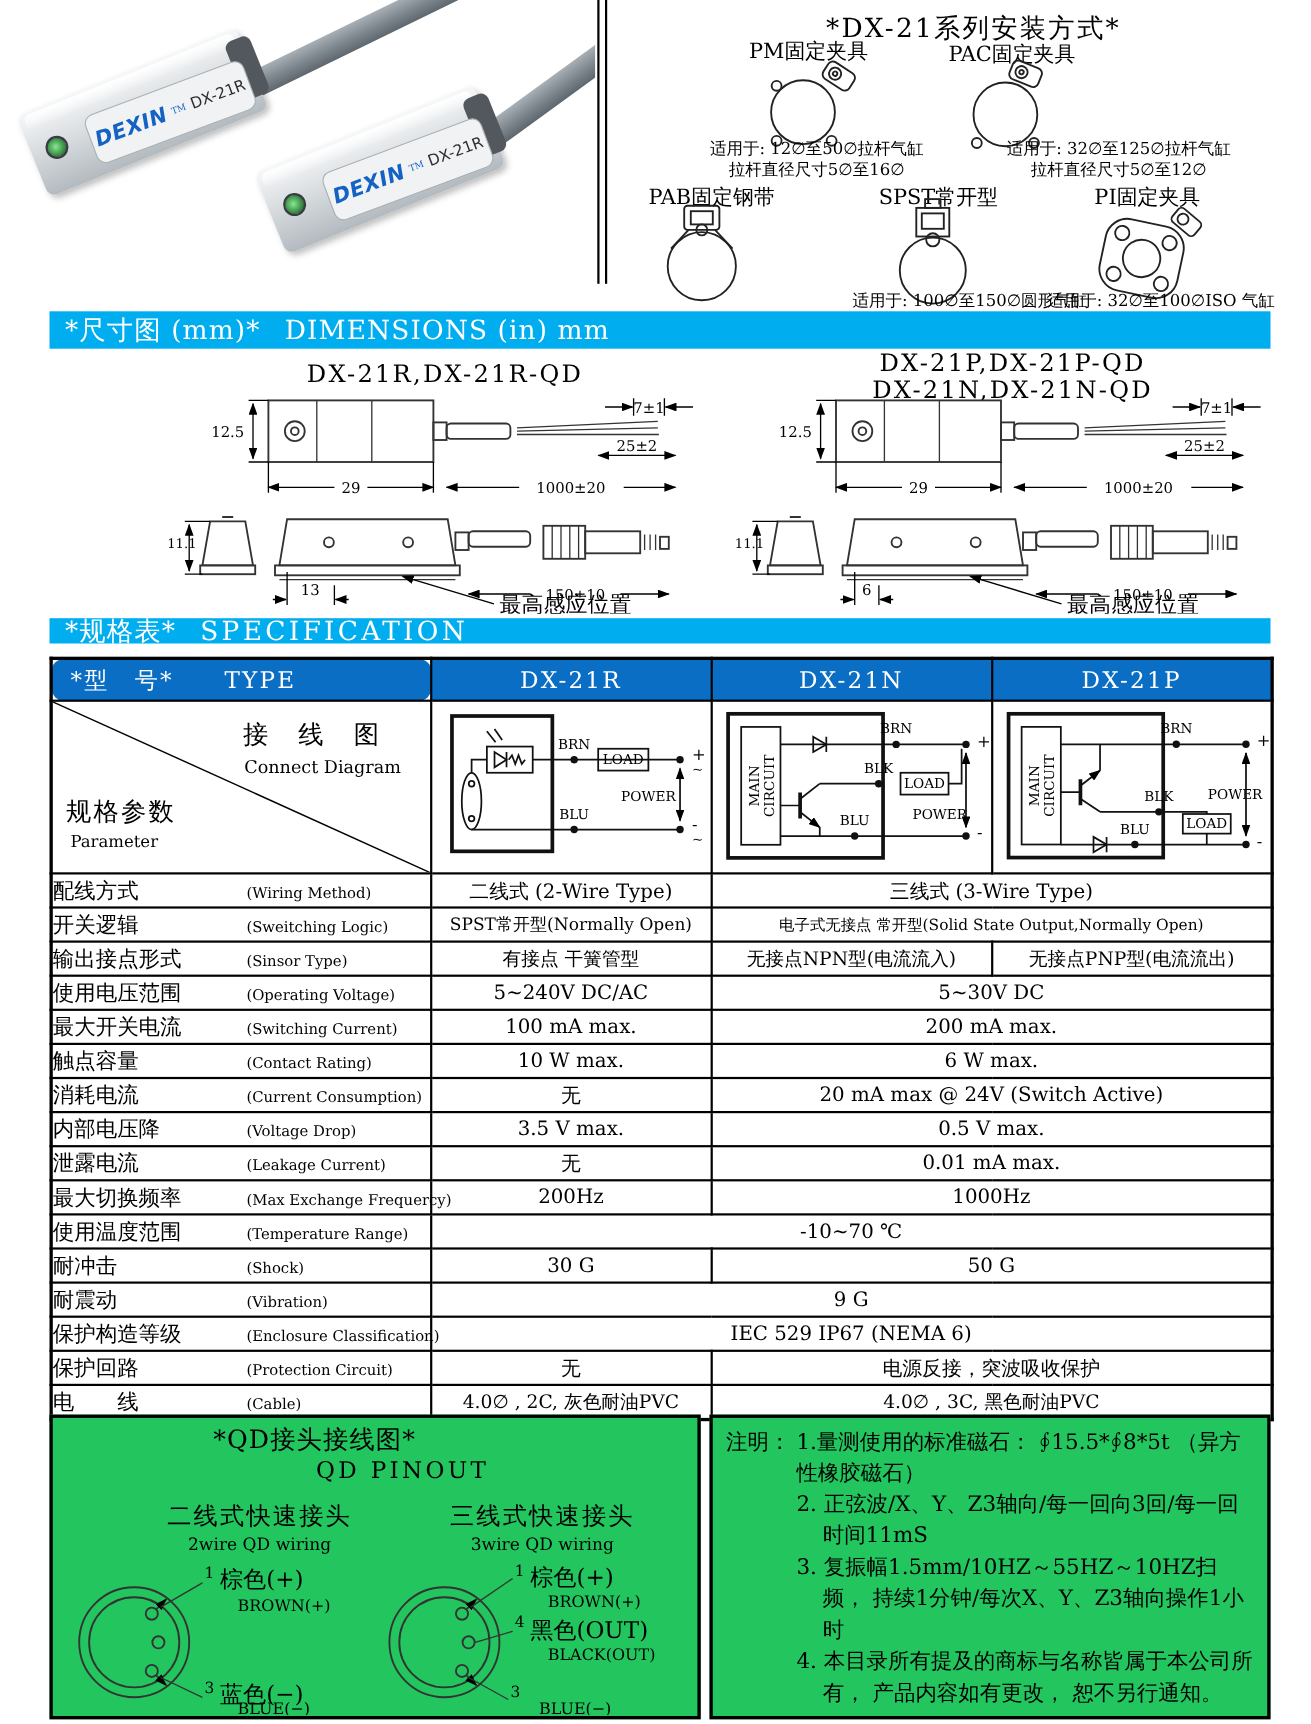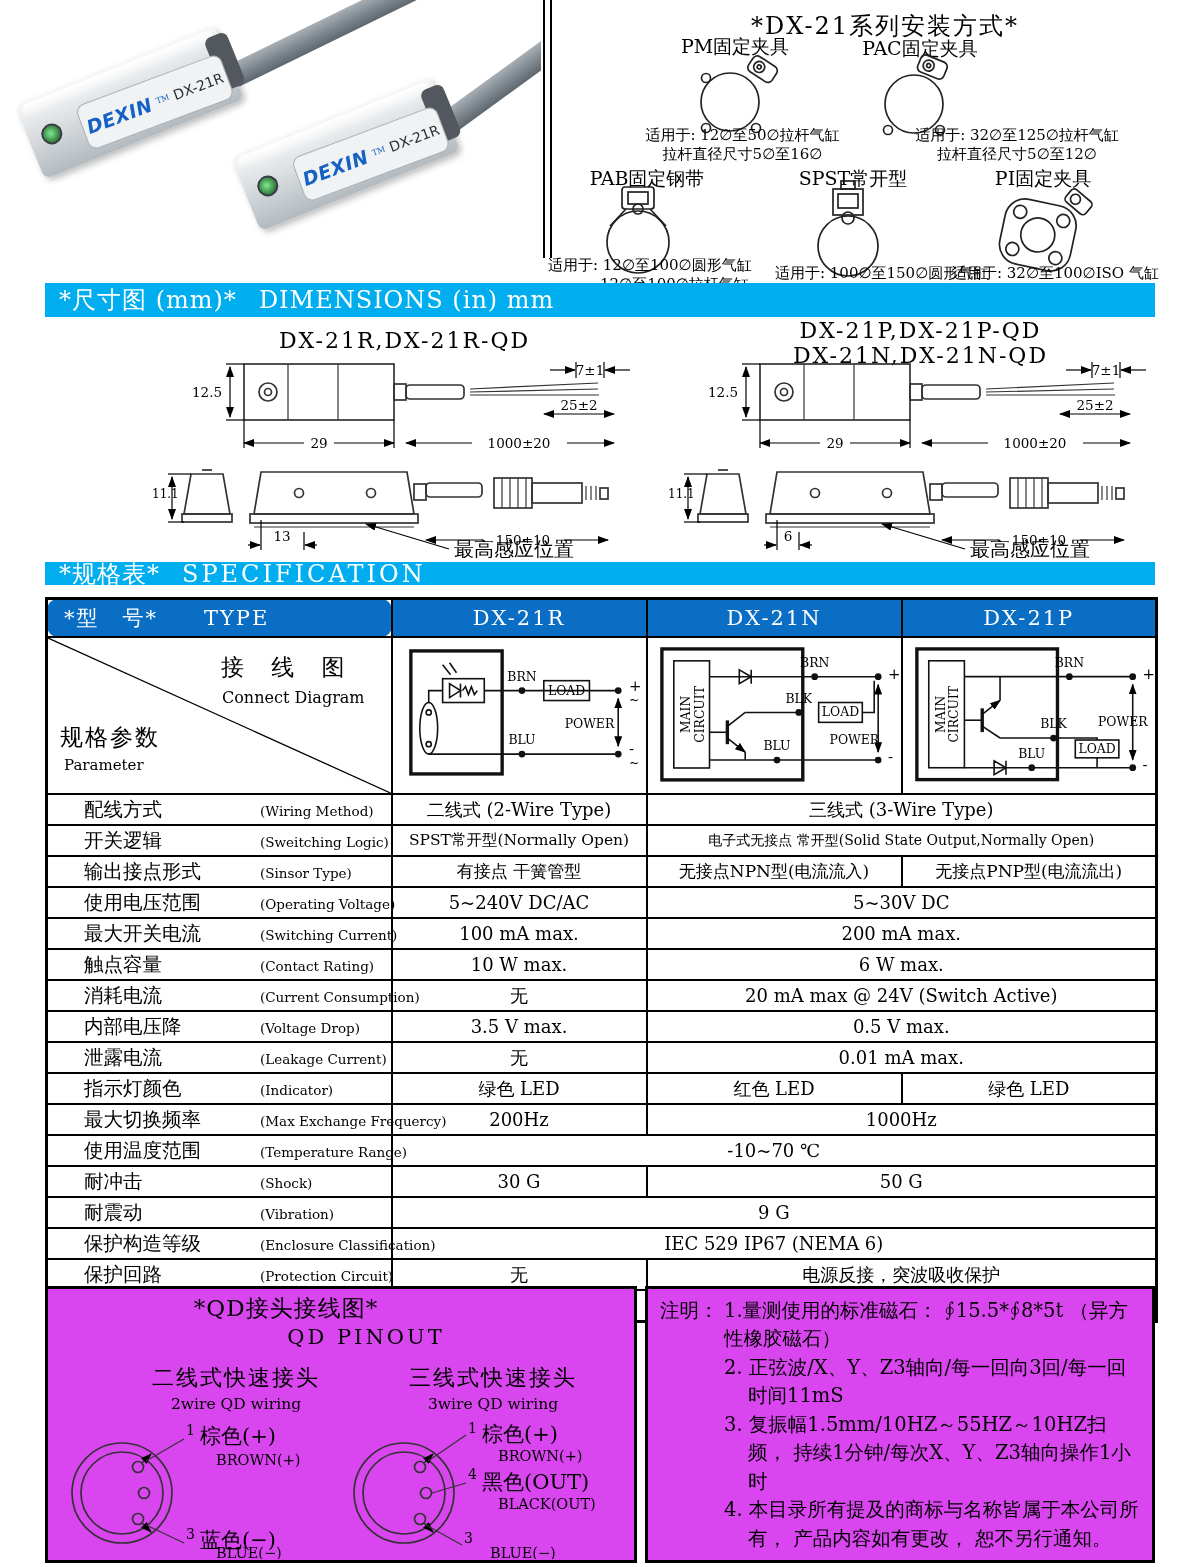--- a/index.html
+++ b/index.html
@@ -58,32 +58,32 @@
   tr.drow td{height:155px;vertical-align:middle;}
   .diagcell{position:relative;height:155px;}
   .diagcell .dline{position:absolute;left:0;top:0;width:100%;height:100%;}
   .diagcell .zh1{position:absolute;right:36px;top:14px;font-size:23px;letter-spacing:10px;}
   .diagcell .en1{position:absolute;right:26px;top:50px;font-size:16px;}
   .diagcell .zh2{position:absolute;left:12px;top:84px;font-size:23px;letter-spacing:2px;}
   .diagcell .en2{position:absolute;left:16px;top:118px;font-size:15px;}
   tr.prow td{height:29px;}
   td.lbl{padding-left:10px;}
   td.lbl .in{display:flex;align-items:baseline;}
-  td.lbl .zh{font-size:19.5px;width:176px;flex:none;white-space:nowrap;padding-left:36px;}
+  td.lbl .zh{font-size:19.5px;width:176px;flex:none;white-space:nowrap;}
   td.lbl .en{font-size:13.5px;white-space:nowrap;}
   td.val{text-align:center;font-size:18px;white-space:nowrap;overflow:hidden;}
   td.val.sm{font-size:15.5px;}
   td.val.xs{font-size:14px;}
   td.val.md{font-size:17px;}
   .cw{stroke:#111;stroke-width:1.6;fill:none;}
   .cwk{stroke:#111;stroke-width:3.4;fill:none;}
   .ctx{font-size:12.5px;font-family:"DejaVu Serif",serif;fill:#000;}
   .csym{font-size:15px;fill:#000;}
   
-  .bbox{position:absolute;top:1286px;height:277px;border:3px solid #000;box-sizing:border-box;background:#d946ef;}
+  .bbox{position:absolute;top:1286px;height:277px;border:3px solid #000;box-sizing:border-box;background:#22c55e;}
   .qd-title-zh{position:absolute;left:0;width:100%;top:4px;text-align:center;margin-left:-55px;
                font-size:23px;letter-spacing:1px;}
   .qd-title-en{position:absolute;left:0;width:100%;top:36px;text-align:center;margin-left:25px;
                font-size:21px;letter-spacing:3px;}
   .qd-sub-zh{position:absolute;text-align:center;font-size:22px;letter-spacing:2px;}
   .qd-sub-en{position:absolute;text-align:center;font-size:15.5px;}
   .qtx-zh{font-size:21px;fill:#000;}
   .qtx-en{font-size:14.5px;fill:#000;}
   .qtx-n{font-size:14px;fill:#000;}
   
@@ -169,24 +169,20 @@
 
   <div class="m-label" style="left:562px;top:166px;width:170px;">PAB固定钢带</div>
   <svg class="abs" style="left:582px;top:184px;" width="112" height="94" viewBox="0 0 112 94">
     <rect class="mtg" x="40" y="3" width="32" height="22" rx="3"></rect>
       <rect class="mtg" x="46" y="8" width="20" height="12"></rect>
       <circle class="mtg" cx="56" cy="25" r="5"></circle>
     <line class="mtg" x1="44" y1="25" x2="28" y2="42"></line>
       <line class="mtg" x1="68" y1="25" x2="84" y2="42"></line>
     <circle class="mtg" cx="56" cy="58" r="31"></circle>
   </svg>
-  <div class="m-cap" style="left:548px;top:256px;width:270px;">
-    <div>适用于: 12∅至100∅圆形气缸</div>
-    <div style="padding-left:52px;">12∅至100∅拉杆气缸</div>
-  </div>
 
   <div class="m-label" style="left:768px;top:166px;width:170px;">SPST常开型</div>
   <svg class="abs" style="left:792px;top:180px;" width="112" height="98" viewBox="0 0 112 98">
     <rect class="mtg" x="49" y="1" width="14" height="8"></rect>
     <rect class="mtg" x="41" y="9" width="30" height="26"></rect>
       <rect class="mtg" x="46" y="14" width="20" height="14"></rect>
     <circle class="mtg" cx="56" cy="38" r="6"></circle>
     <circle class="mtg" cx="56" cy="66" r="30"></circle>
   </svg>
   <div class="m-cap" style="left:752px;top:264px;width:250px;margin-left:23px;">适用于: 100∅至150∅圆形气缸</div>
@@ -574,31 +570,20 @@
               <span class="zh">泄露电流</span>
               <span class="en">(Leakage Current)</span>
             </div>
           </td>
       <td class="val">无</td>
       <td class="val" colspan="2">0.01 mA max.</td>
     </tr>
     <tr class="prow">
       <td class="lbl">
             <div class="in">
-              <span class="zh">指示灯颜色</span>
-              <span class="en">(Indicator)</span>
-            </div>
-          </td>
-      <td class="val">绿色 LED</td>
-      <td class="val">红色 LED</td>
-      <td class="val">绿色 LED</td>
-    </tr>
-    <tr class="prow">
-      <td class="lbl">
-            <div class="in">
               <span class="zh">最大切换频率</span>
               <span class="en">(Max Exchange Frequercy)</span>
             </div>
           </td>
       <td class="val">200Hz</td>
       <td class="val" colspan="2">1000Hz</td>
     </tr>
     <tr class="prow">
       <td class="lbl">
             <div class="in">

